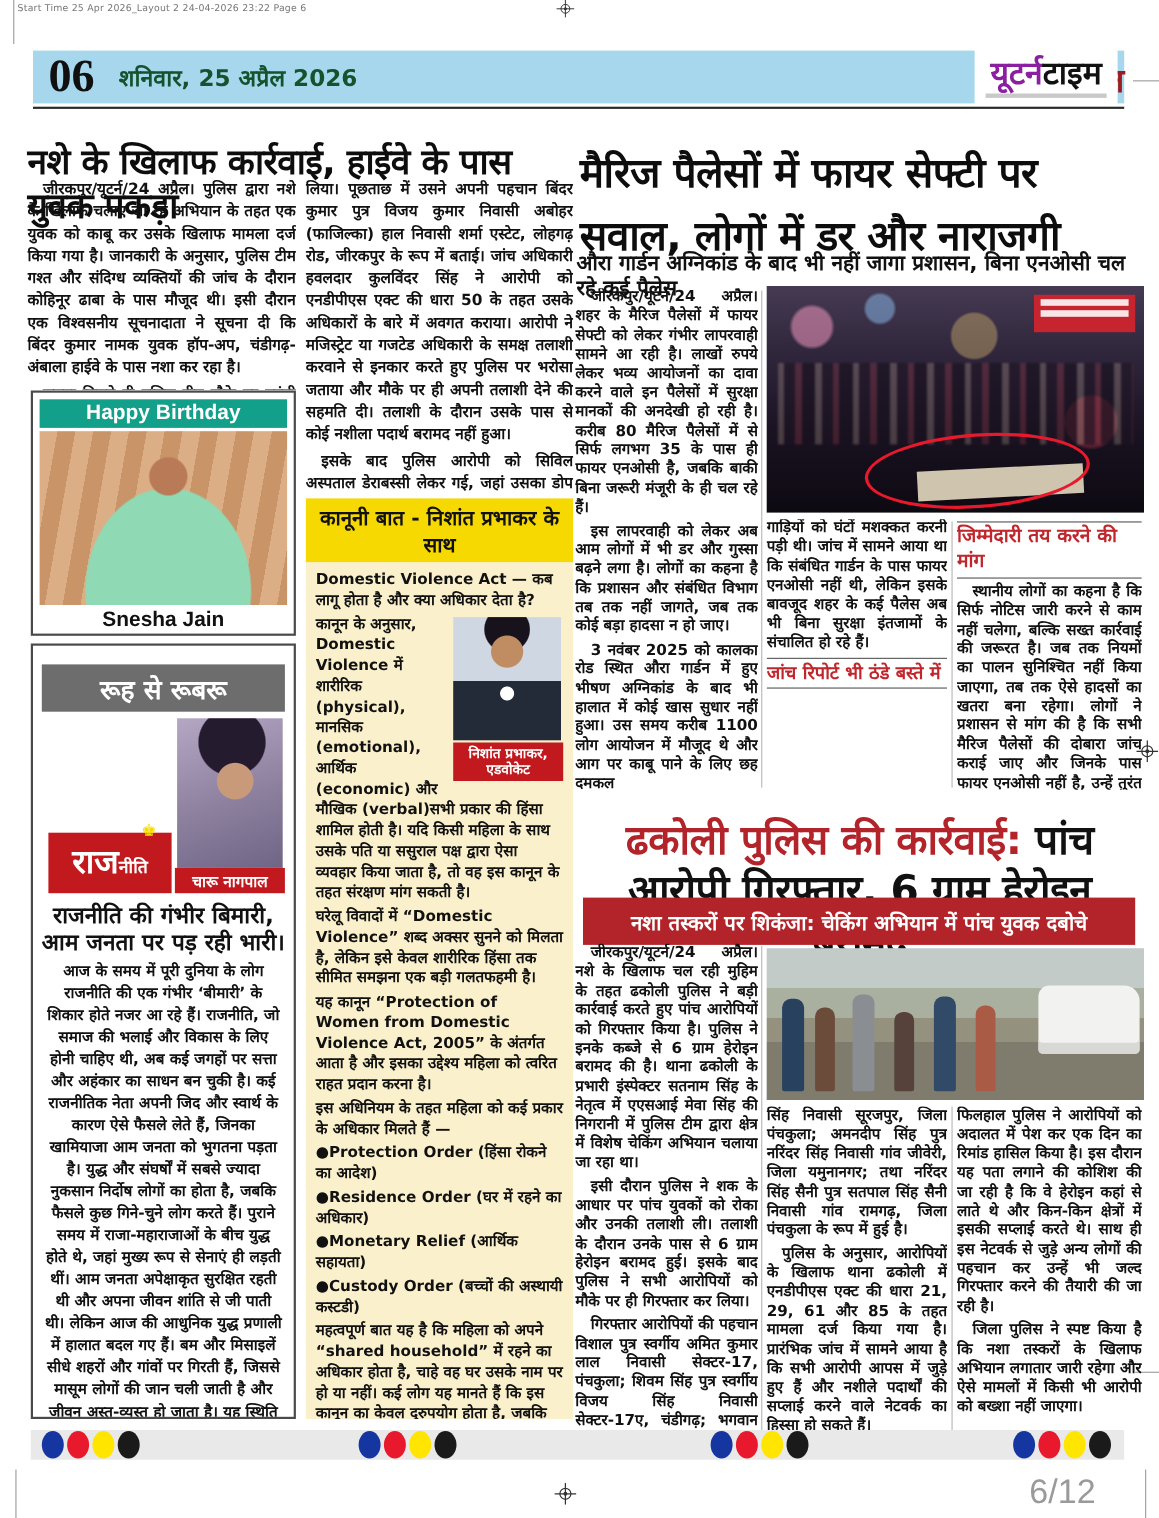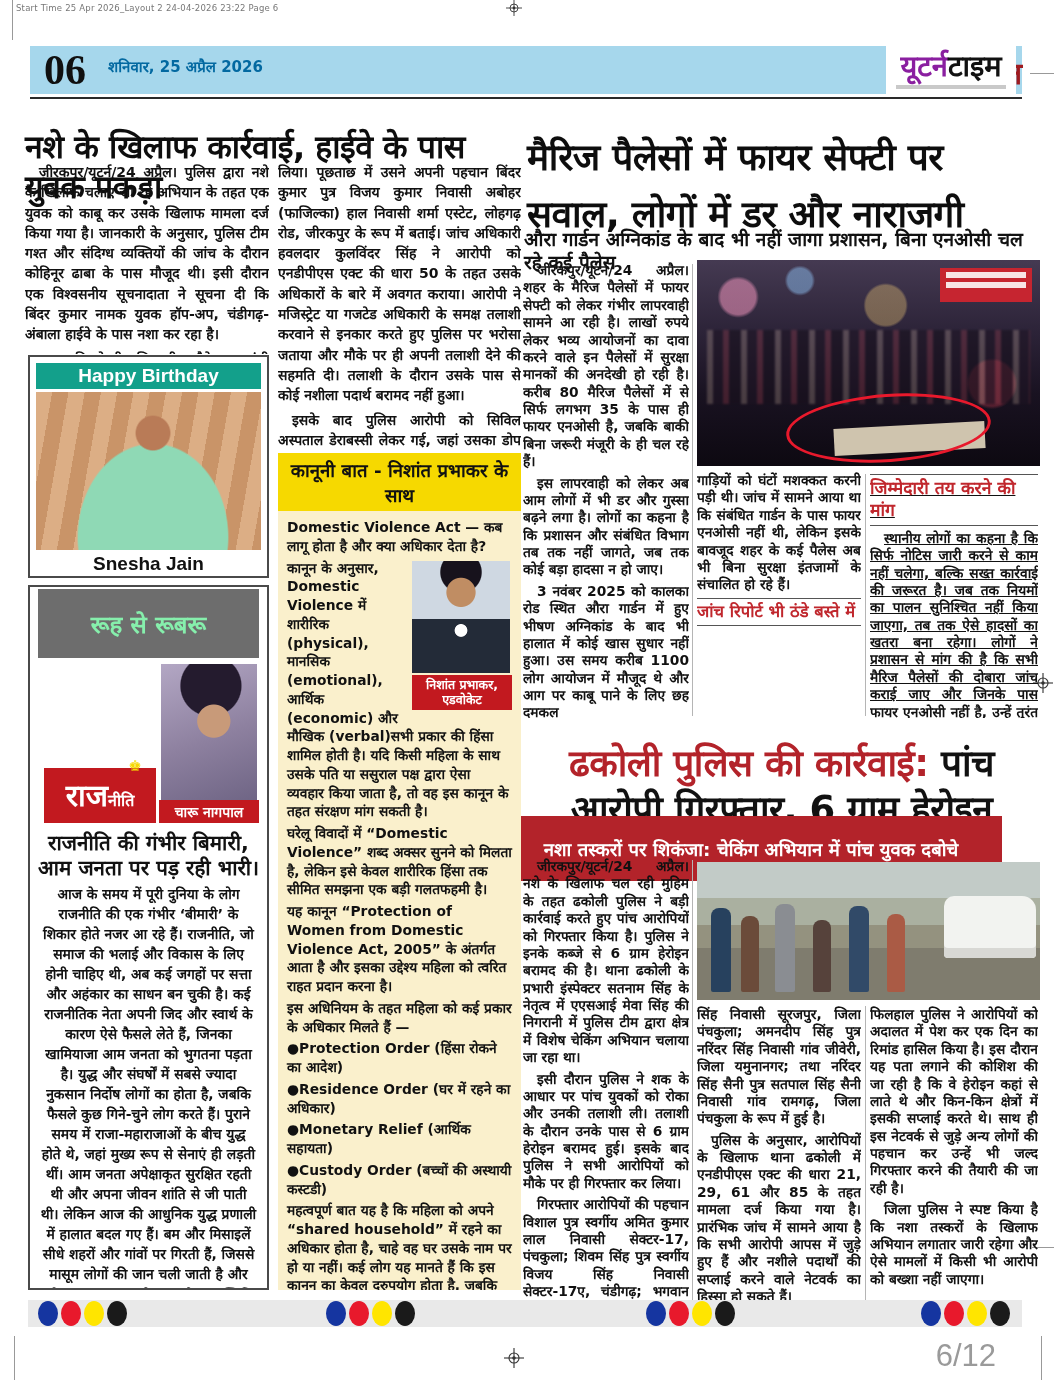--- a/index.html
+++ b/index.html
@@ -9,21 +9,21 @@
   .topline{position:absolute;left:16px;top:3px;font-size:8.5px;color:#777;letter-spacing:.2px;}
   .tick-v{position:absolute;width:1px;background:#999;}
   .tick-h{position:absolute;height:1px;background:#999;}
   .crosshair{position:absolute;}
   .pageindic{position:absolute;right:58px;top:1338px;font-size:31px;color:#9a9a9a;
              font-family:"Liberation Sans",sans-serif;}
   
   .masthead{position:absolute;left:30px;top:46px;width:992px;height:48px;background:#a6d7ec;}
   .pgnum{position:absolute;left:14px;top:0px;font-family:"Liberation Serif",serif;
          font-size:42px;font-weight:700;color:#101010;line-height:48px;}
-  .mdate{position:absolute;left:78px;top:10px;font-size:15px;font-weight:700;color:#0369a1;}
+  .mdate{position:absolute;left:78px;top:10px;font-size:21px;font-weight:700;color:#14532d;}
   .msection{position:absolute;left:0;right:0;top:6px;text-align:right;font-size:30px;
             font-weight:800;color:#9e1b20;}
   .logo{position:absolute;right:6px;top:-3px;background:#ffffff;height:52px;padding:2px 10px;
         text-align:center;}
   .logo-a{font-size:29px;font-weight:800;color:#8a1fa0;}
   .logo-b{font-size:29px;font-weight:800;color:#111;}
   .logo-tag{margin:1px auto 0;width:110px;height:4px;background:#c9c9c9;}
   .rule-top{position:absolute;left:30px;top:97px;width:992px;height:2px;background:#2a2a2a;}
   
   .headline{font-weight:800;color:#0d0d0d;letter-spacing:-.5px;}
@@ -46,22 +46,22 @@
   .bday-photo{margin:3px 6px 0;height:158px;position:relative;
        background:
         radial-gradient(circle at 52% 26%, #b97b57 0 10%, transparent 11%),
         radial-gradient(ellipse at 52% 92%, #8fd9b5 0 45%, transparent 46%),
         repeating-linear-gradient(100deg,#dcae85 0 16px,#c99468 16px 32px);}
   .bday-name{text-align:center;font-weight:800;font-size:19px;padding-top:3px;
              font-family:"Liberation Sans",sans-serif;}
   
   .rooh{position:absolute;left:28px;top:585px;width:241px;height:705px;border:2px solid #4a4a4a;
         background:#fff;box-sizing:border-box;overflow:hidden;}
-  .rooh-title{margin:2px 8px 0;background:#6d6d6d;color:#86efac;text-align:center;font-weight:800;
-              font-size:24px;padding:18px 0;}
+  .rooh-title{margin:17px 8px 0;background:#6d6d6d;color:#ffffff;text-align:center;font-weight:800;
+              font-size:24px;padding:5px 0;}
   .rooh-media{position:relative;height:163px;margin:4px 8px 0;}
   .raj-logo{position:absolute;left:6px;bottom:2px;width:112px;height:55px;background:#c2191f;
             color:#fff;text-align:center;line-height:55px;}
   .raj-main{font-size:30px;font-weight:800;}
   .raj-sub{font-size:16px;font-weight:800;}
   .raj-crown{position:absolute;right:14px;top:-9px;color:#f6d900;font-size:15px;line-height:1;}
   .charu-photo{position:absolute;right:2px;top:2px;width:96px;height:136px;
        background:
         radial-gradient(circle at 55% 42%, #c89a79 0 17%, transparent 18%),
         radial-gradient(circle at 52% 16%, #241b2e 0 24%, transparent 25%),
@@ -105,22 +105,22 @@
             box-sizing:border-box;}
   .sign-red span{display:block;height:6px;background:rgba(255,255,255,.88);margin-bottom:4px;}
   .board{position:absolute;left:40%;bottom:7%;width:44%;height:13%;background:#cfc4ae;
          transform:rotate(-3deg);}
   .circle-annot{position:absolute;left:26%;bottom:2%;width:58%;height:30%;border:3px solid #e8192c;
                 border-radius:50%;transform:rotate(-4deg);}
   
   .dk-head{position:absolute;left:523px;top:716px;width:517px;text-align:center;font-size:37px;
            line-height:1.26;font-weight:800;letter-spacing:-.5px;}
   .dk-red{color:#b3232a;}
-  .dk-banner{position:absolute;left:500px;top:816px;width:502px;background:#b3232a;color:#fff;
-             text-align:center;font-weight:800;font-size:18.5px;padding:20px 0;}
+  .dk-banner{position:absolute;left:530px;top:816px;width:502px;background:#b3232a;color:#fff;
+             text-align:center;font-weight:800;font-size:18.5px;padding:9px 0;}
   .police-photo{position:absolute;left:697px;top:862px;width:343px;height:138px;
        background:linear-gradient(180deg,#c2cbc7 0 26%,#aab0a0 26% 46%,#94927f 46% 62%,#7f7c6e 62% 100%);}
   .car{position:absolute;right:4px;top:34px;width:92px;height:62px;background:#f2f3f0;
        border-radius:10px 14px 4px 4px;box-shadow:inset 0 -10px 0 #d8d8d4;}
   .person{position:absolute;bottom:8px;border-radius:8px 8px 2px 2px;}
   
   .dots-strip{position:absolute;left:28px;top:1300px;width:994px;height:27px;background:#e9e9e9;}
   .dot-group{position:absolute;top:1px;display:flex;gap:3px;}
   .dot{width:20px;height:25px;border-radius:50%;}
   .dot.c1{background:#1535a0;} .dot.c2{background:#e8192c;}
@@ -248,21 +248,21 @@
     <p>जीरकपुर/यूटर्न/24 अप्रैल। शहर के मैरिज पैलेसों में फायर सेफ्टी को लेकर गंभीर लापरवाही सामने आ रही है। लाखों रुपये लेकर भव्य आयोजनों का दावा करने वाले इन पैलेसों में सुरक्षा मानकों की अनदेखी हो रही है। करीब 80 मैरिज पैलेसों में से सिर्फ लगभग 35 के पास ही फायर एनओसी है, जबकि बाकी बिना जरूरी मंजूरी के ही चल रहे हैं।</p>
     <p>इस लापरवाही को लेकर अब आम लोगों में भी डर और गुस्सा बढ़ने लगा है। लोगों का कहना है कि प्रशासन और संबंधित विभाग तब तक नहीं जागते, जब तक कोई बड़ा हादसा न हो जाए।</p>
     <p>3 नवंबर 2025 को कालका रोड स्थित औरा गार्डन में हुए भीषण अग्निकांड के बाद भी हालात में कोई खास सुधार नहीं हुआ। उस समय करीब 1100 लोग आयोजन में मौजूद थे और आग पर काबू पाने के लिए छह दमकल</p>
   </div>
   <div class="colrule" style="left:692px;top:264px;height:452px;"></div>
   <div class="bodycol right-col" style="left:697px;top:472px;width:164px;height:246px;overflow:hidden;">
     <p class="cont">गाड़ियों को घंटों मशक्कत करनी पड़ी थी। जांच में सामने आया था कि संबंधित गार्डन के पास फायर एनओसी नहीं थी, लेकिन इसके बावजूद शहर के कई पैलेस अब भी बिना सुरक्षा इंतजामों के संचालित हो रहे हैं।</p>
     <p class="red-sub">जांच रिपोर्ट भी ठंडे बस्ते में</p>
   </div>
   <div class="colrule" style="left:865px;top:474px;height:242px;"></div>
-  <div class="bodycol right-col" style="left:870px;top:470px;width:168px;height:248px;overflow:hidden;text-decoration:underline;">
+  <div class="bodycol right-col" style="left:870px;top:470px;width:168px;height:248px;overflow:hidden;">
     <p class="red-sub" style="font-size:17.5px;">जिम्मेदारी तय करने की मांग</p>
     <p>स्थानीय लोगों का कहना है कि सिर्फ नोटिस जारी करने से काम नहीं चलेगा, बल्कि सख्त कार्रवाई की जरूरत है। जब तक नियमों का पालन सुनिश्चित नहीं किया जाएगा, तब तक ऐसे हादसों का खतरा बना रहेगा। लोगों ने प्रशासन से मांग की है कि सभी मैरिज पैलेसों की दोबारा जांच कराई जाए और जिनके पास फायर एनओसी नहीं है, उन्हें तुरंत सील किया जाए।</p>
   </div>
 
   <h1 class="dk-head">
     <span class="dk-red">ढकोली पुलिस की कार्रवाई:</span><span> पांच आरोपी गिरफ्तार, 6 ग्राम हेरोइन बरामद</span>
   </h1>
   <div class="dk-banner">नशा तस्करों पर शिकंजा: चेकिंग अभियान में पांच युवक दबोचे</div>
 
   <div class="police-photo">

